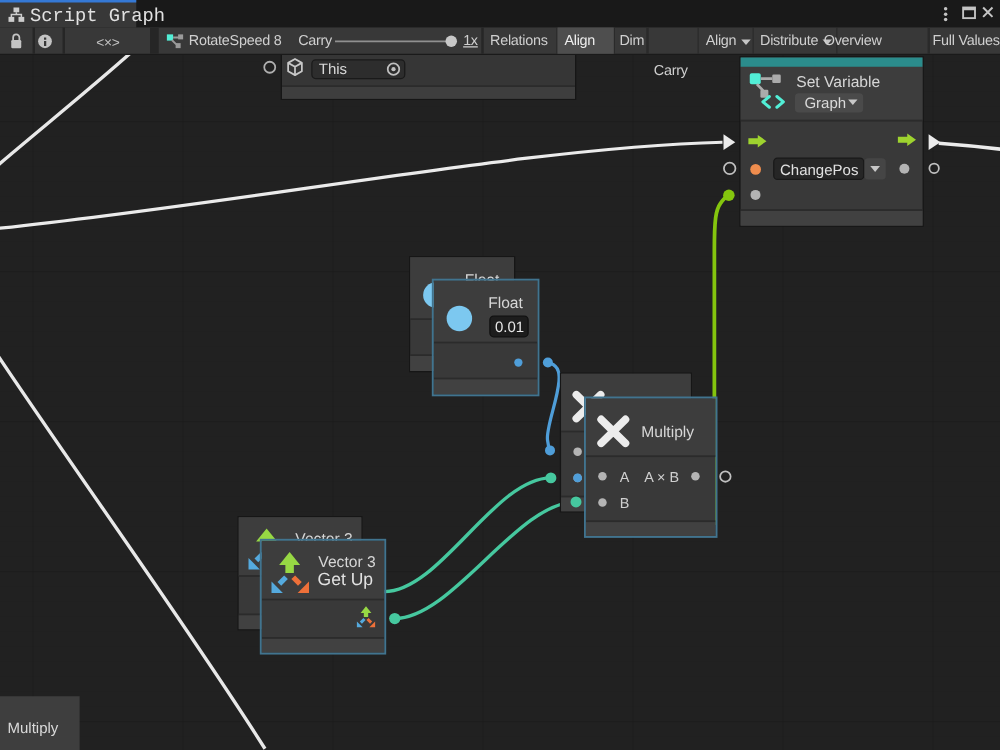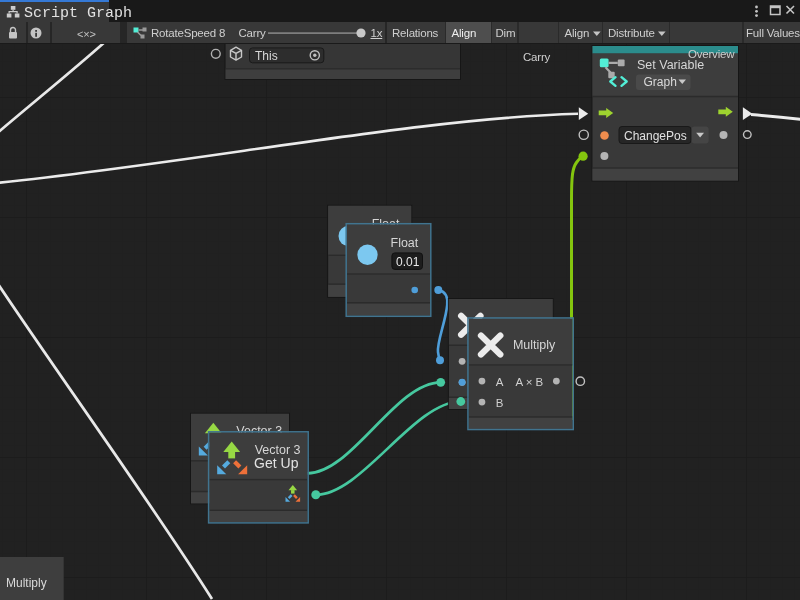--- a/index.html
+++ b/index.html
@@ -257,16 +257,16 @@
   <div style="position:absolute;left:495.5px;top:5px;text-align:center;">Dim</div>
   <div style="position:absolute;left:523px;top:5px;margin-top:24px;">Carry</div>
   <div style="position:absolute;left:564.5px;top:5px;">Align</div>
   <svg width="10" height="22" style="position:absolute;left:592px;top:0;">
         <path d="M1,9.5 L8.6,9.5 L4.8,14 Z" fill="#c4c4c4"></path>
       </svg>
   <div style="position:absolute;left:608px;top:5px;">Distribute</div>
   <svg width="10" height="22" style="position:absolute;left:657px;top:0;">
         <path d="M1,9.5 L8.6,9.5 L4.8,14 Z" fill="#c4c4c4"></path>
       </svg>
-  <div style="position:absolute;left:688px;top:5px;margin-top:21px;">Overview</div>
+  <div style="position:absolute;left:659px;top:5px;">Overview</div>
   <div style="position:absolute;left:746px;top:5px;">Full Values</div>
 </div>
 </div>
 
 </body></html>

